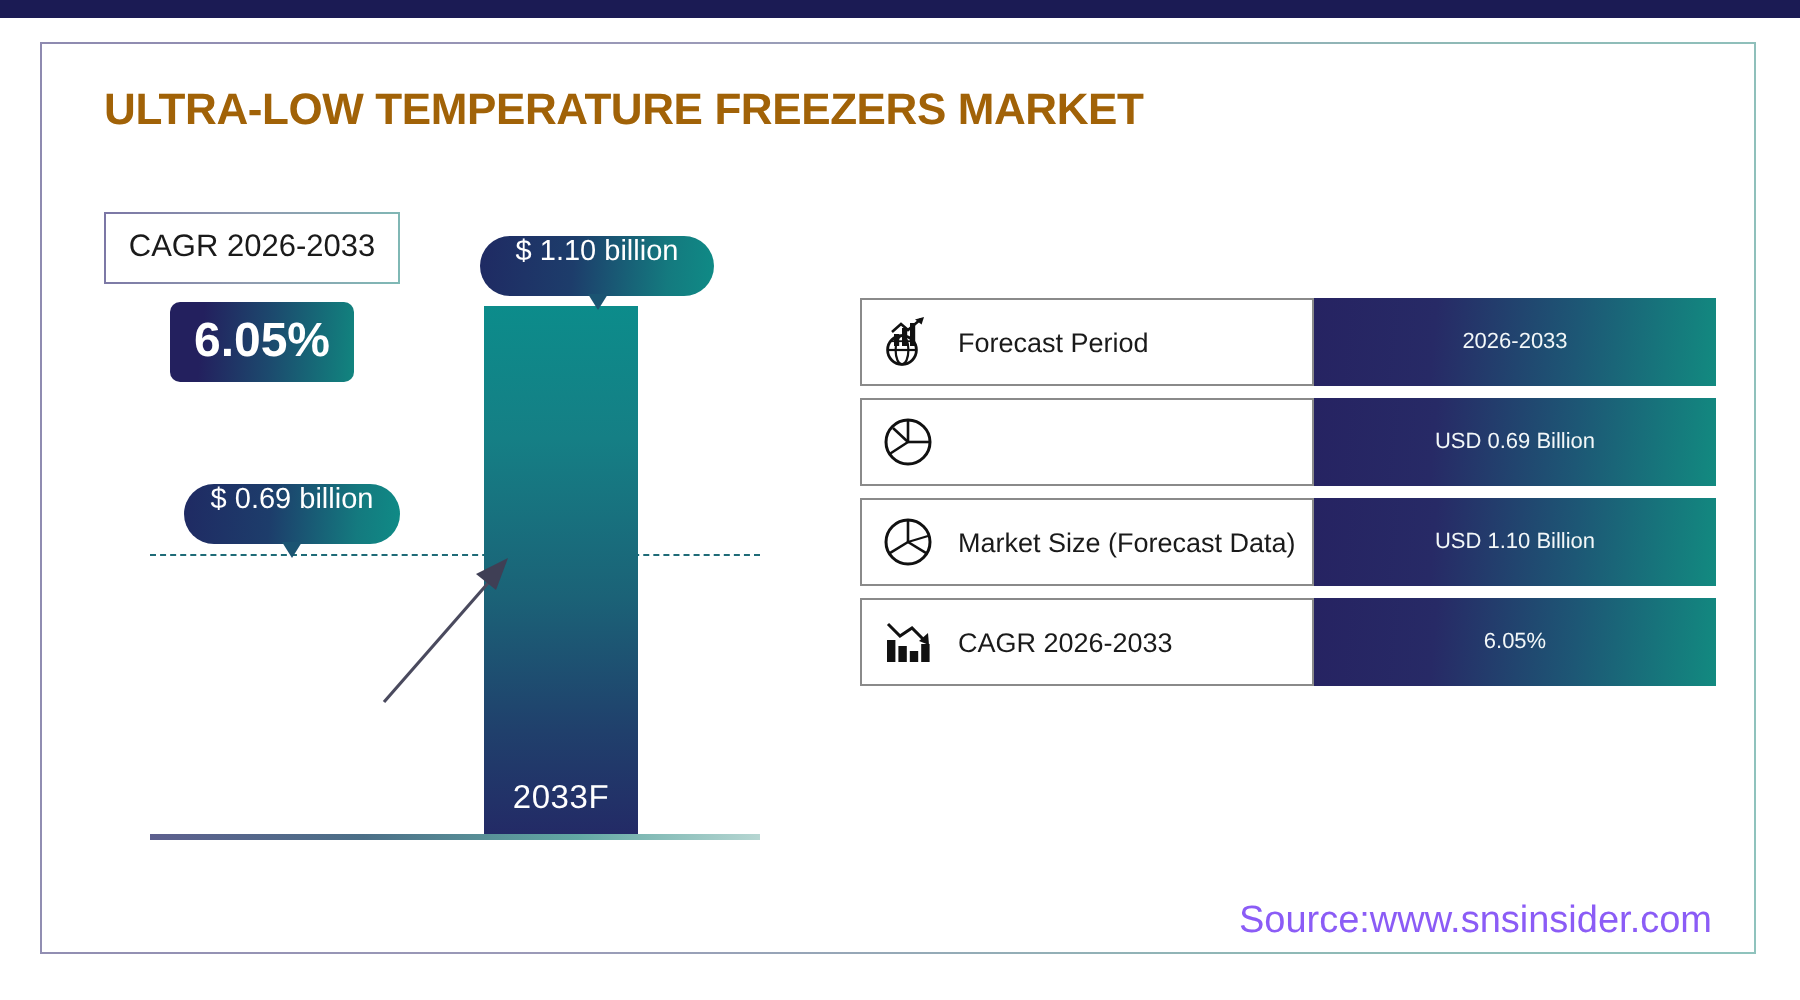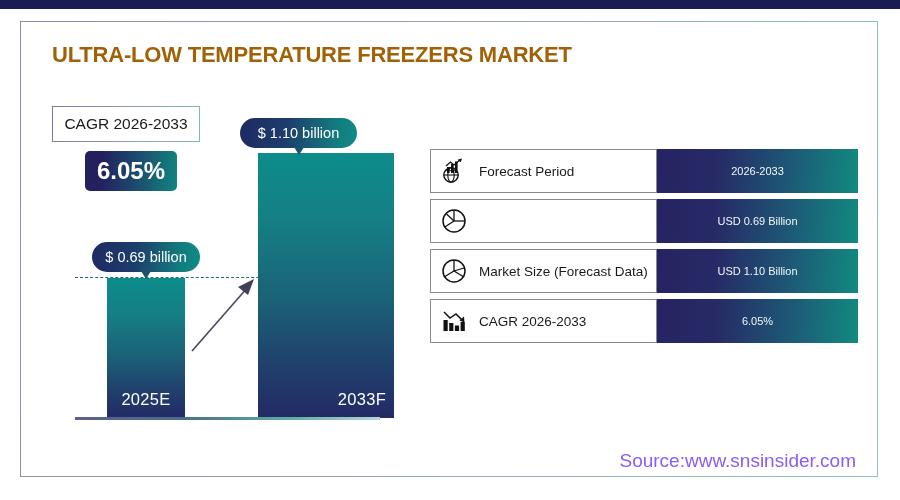--- a/index.html
+++ b/index.html
@@ -77,21 +77,21 @@
   #chart-area {
     position: absolute;
     left: 60px; top: 110px;
     width: 340px; height: 320px;
   }
   .bar {
     position: absolute;
     background: linear-gradient(180deg, #0c8c8b 0%, #157f85 25%, #1b6277 55%, #20406c 80%, #232a66 100%);
   }
   #bar-2025 { left: 47px; top: 168px; width: 78px; height: 140px; }
-  #bar-2033 { left: 198px; top: 43px;  width: 100px; height: 265px; padding-left: 36px; }
+  #bar-2033 { left: 182px; top: 43px;  width: 77px; height: 265px; }
 
   .bar-xlabel {
     position: absolute;
     width: 100%;
     bottom: 9px;
     text-align: center;
     font-size: 16.5px;
     color: #ffffff;
     letter-spacing: 0.3px;
   }
@@ -117,21 +117,21 @@
   }
 
   
   .value-pill {
     position: absolute;
     height: 30px;
     border-radius: 15px;
     background: linear-gradient(95deg, #1f2a63 0%, #1d3d6b 40%, #147a7f 80%, #0f8b86 100%);
     color: #ffffff;
     font-size: 14.5px;
-    display: flex; align-items: center; justify-content: center;
+    display: flex; align-items: flex-start; justify-content: center;
     white-space: nowrap;
     padding: 0 14px;
     box-sizing: border-box;
   }
   .value-pill::after {
     content: "";
     position: absolute;
     bottom: -7px;
     left: 50%;
     margin-left: -5px;
@@ -211,23 +211,20 @@
 </div>
 
 <div id="cagr-badge">
   <span>6.05%</span>
 </div>
 
 <div id="chart-area">
 
   <div id="dashed-line"></div>
 
-  <div class="bar" id="bar-2025">
-    <div class="bar-xlabel">2025E</div>
-  </div>
 
   <div class="bar" id="bar-2033">
     <div class="bar-xlabel">2033F</div>
   </div>
 
   <svg id="growth-arrow" viewBox="0 0 72 80">
     <line x1="4" y1="76" x2="60" y2="12" stroke="#4a4a5e" stroke-width="1.6"></line>
     <polygon points="66,4 50,12 60,20" fill="#3f3f55"></polygon>
   </svg>
 

